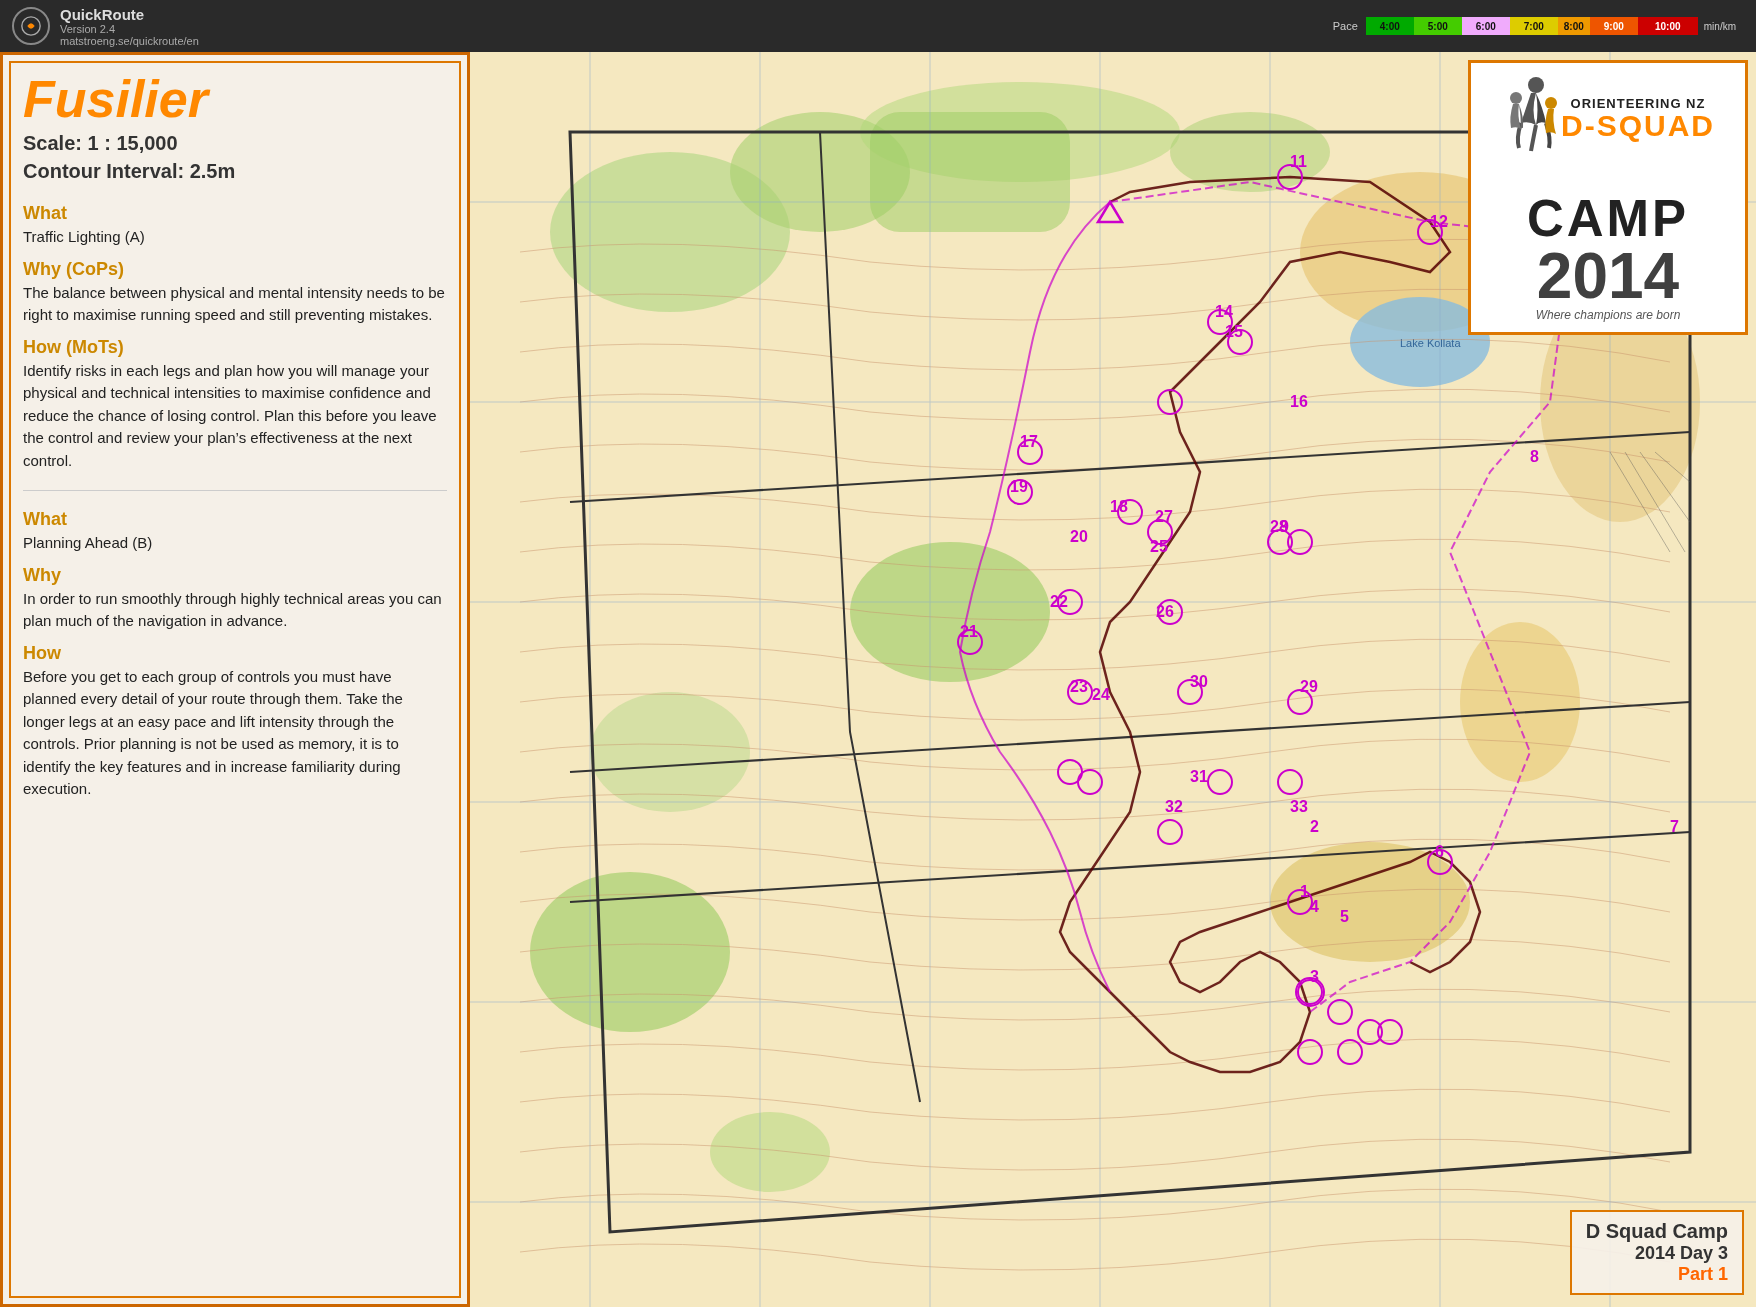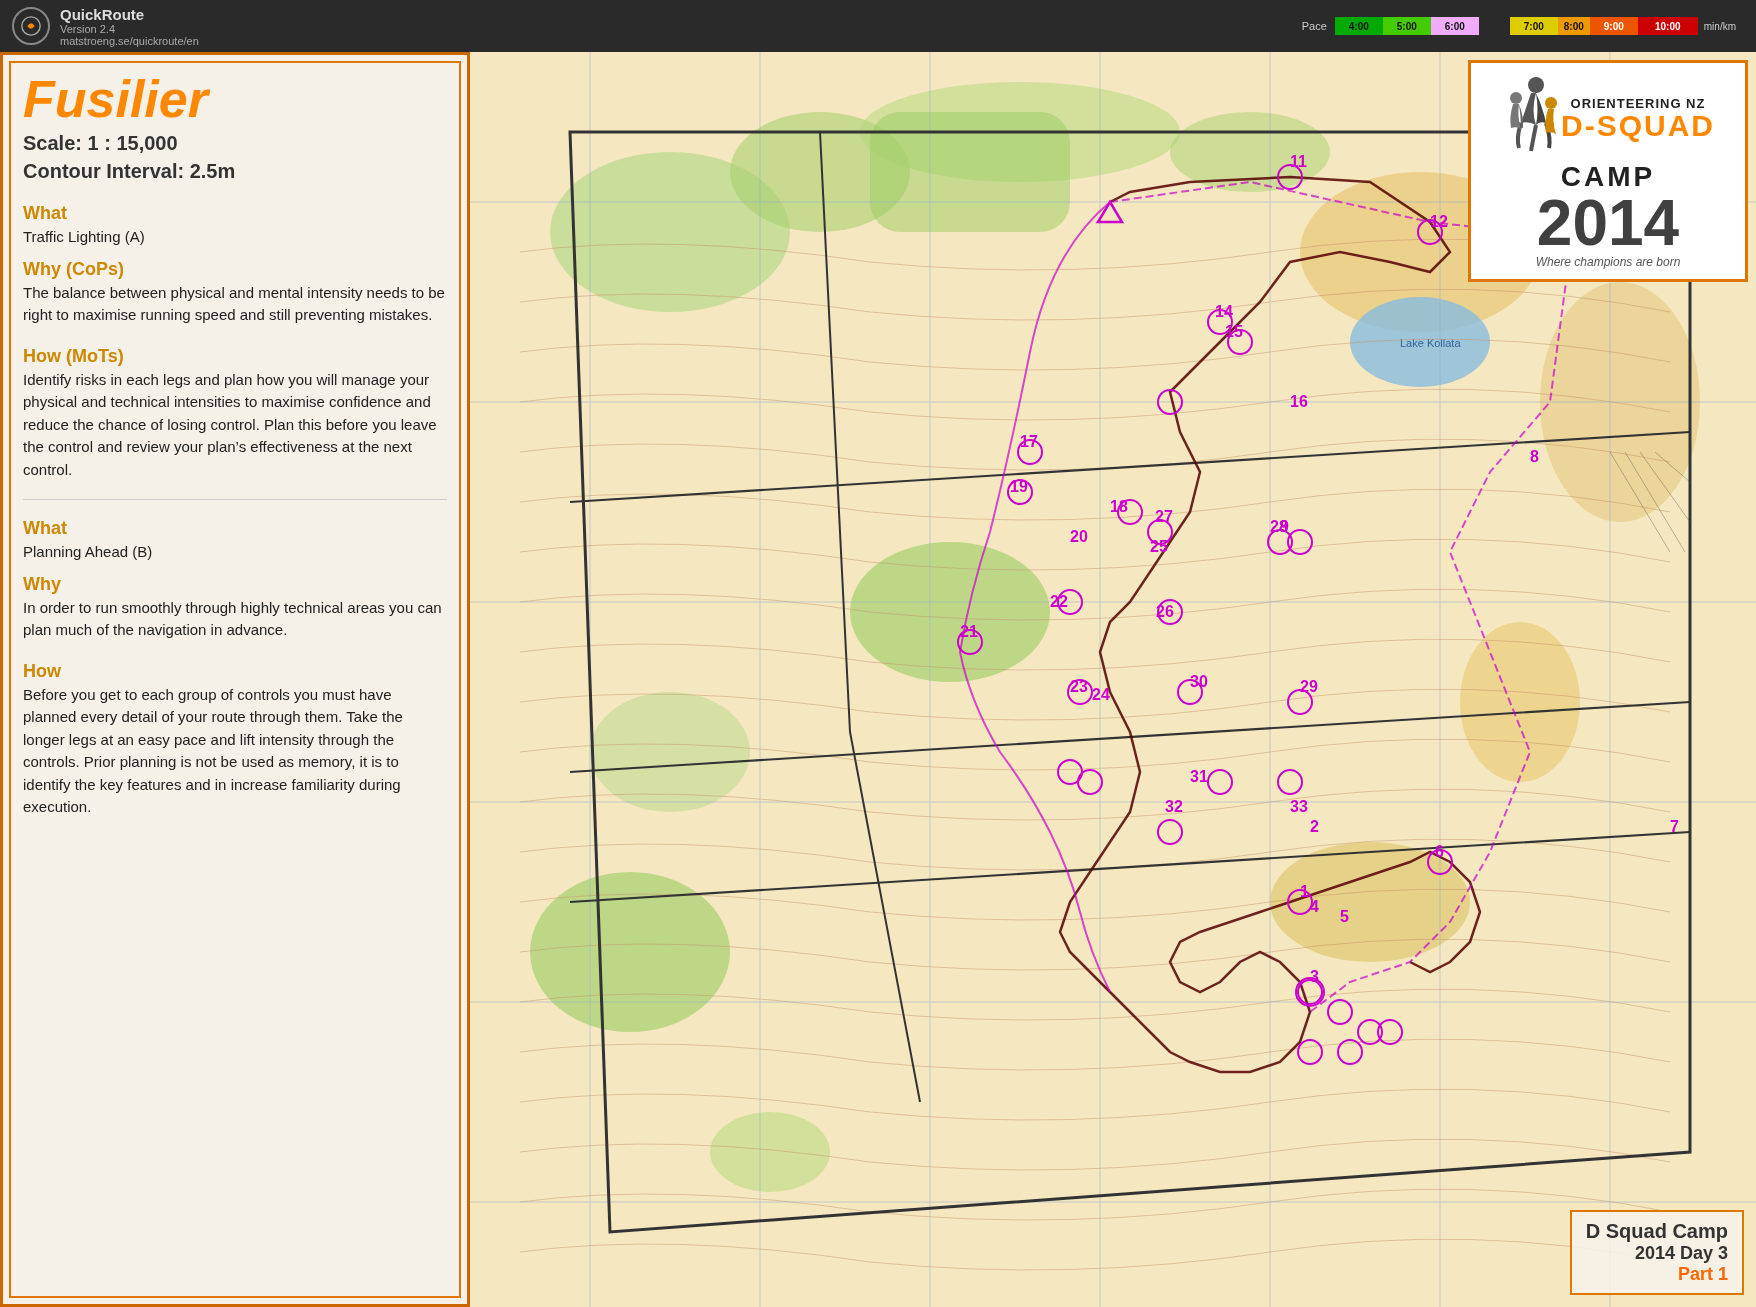--- a/index.html
+++ b/index.html
@@ -103,21 +103,21 @@
       color: #cc8800;
       font-size: 18px;
       font-weight: bold;
       margin-top: 10px;
       margin-bottom: 2px;
     }
     .section-title-how {
       color: #cc8800;
       font-size: 18px;
       font-weight: bold;
-      margin-top: 19px;
+      margin-top: 10px;
       margin-bottom: 2px;
     }
     .section-body {
       color: #222;
       font-size: 15px;
       line-height: 1.5;
       margin-bottom: 4px;
     }
 
     .divider-line {
@@ -165,26 +165,27 @@
     }
     .onz-dsquad {
       font-size: 30px;
       font-weight: 900;
       color: #222;
       letter-spacing: 2px;
       line-height: 1;
     }
     .onz-dsquad span { color: #ff8800; }
     .onz-camp {
-      font-size: 28px;
+      font-size: 51px;
       font-weight: 900;
       color: #222;
       letter-spacing: 3px;
       line-height: 1;
       text-align: center;
+      margin-top: 30px;
     }
     .onz-year {
       font-size: 64px;
       font-weight: 900;
       color: #404040;
       line-height: 1;
       text-align: center;
     }
     .onz-tagline {
       font-size: 12px;
@@ -231,21 +232,21 @@
       <span>Version 2.4</span><br>
       <span>matstroeng.se/quickroute/en</span>
     </div>
   </div>
 
   <div id="pace-bar" style="display:flex;align-items:center;gap:0;">
     <span id="pace-title" style="color:#ccc;font-size:11px;margin-right:8px;">Pace</span>
     <div style="background:#00aa00;width:48px;height:18px;display:flex;align-items:center;justify-content:center;font-size:10px;color:#111;font-weight:bold;">4:00</div>
     <div style="background:#44cc00;width:48px;height:18px;display:flex;align-items:center;justify-content:center;font-size:10px;color:#111;font-weight:bold;">5:00</div>
     <div style="background:#f0abfc;width:48px;height:18px;display:flex;align-items:center;justify-content:center;font-size:10px;color:#111;font-weight:bold;">6:00</div>
-    <div style="background:#ddcc00;width:48px;height:18px;display:flex;align-items:center;justify-content:center;font-size:10px;color:#111;font-weight:bold;margin-left:31px;">7:00</div>
+    <div style="background:#ddcc00;width:48px;height:18px;display:flex;align-items:center;justify-content:center;font-size:10px;color:#111;font-weight:bold;">7:00</div>
     <div style="background:#ee9900;width:32px;height:18px;display:flex;align-items:center;justify-content:center;font-size:10px;color:#111;font-weight:bold;">8:00</div>
     <div style="background:#ee5500;width:48px;height:18px;display:flex;align-items:center;justify-content:center;font-size:10px;color:#fff;font-weight:bold;">9:00</div>
     <div style="background:#cc0000;width:60px;height:18px;display:flex;align-items:center;justify-content:center;font-size:10px;color:#fff;font-weight:bold;">10:00</div>
     <span style="color:#ccc;font-size:10px;margin-left:6px;">min/km</span>
   </div>
 </div>
 
 <div id="main">
 
   <div id="left-panel">

